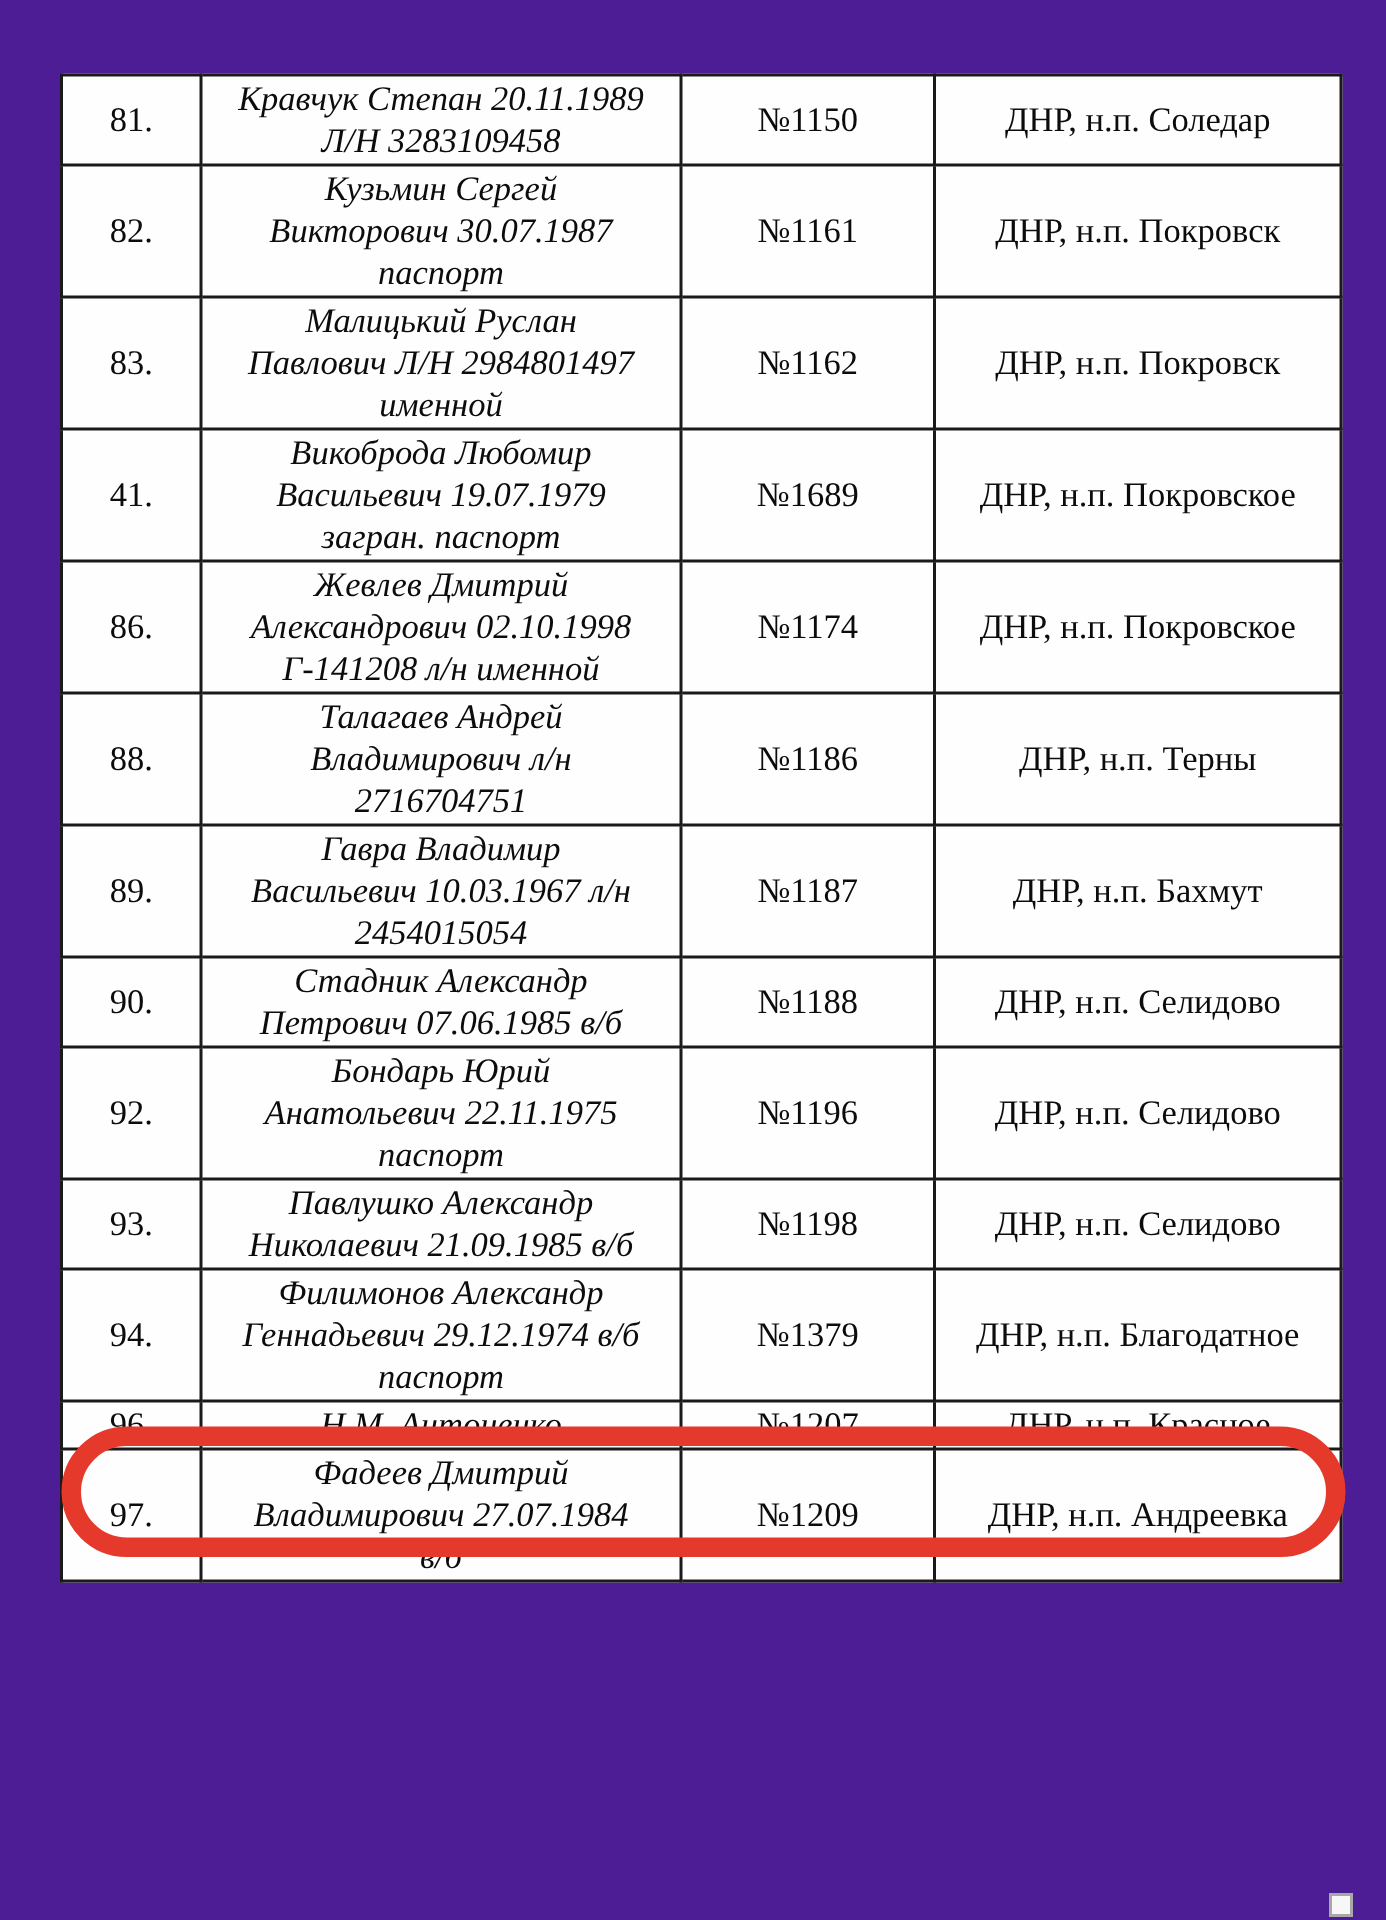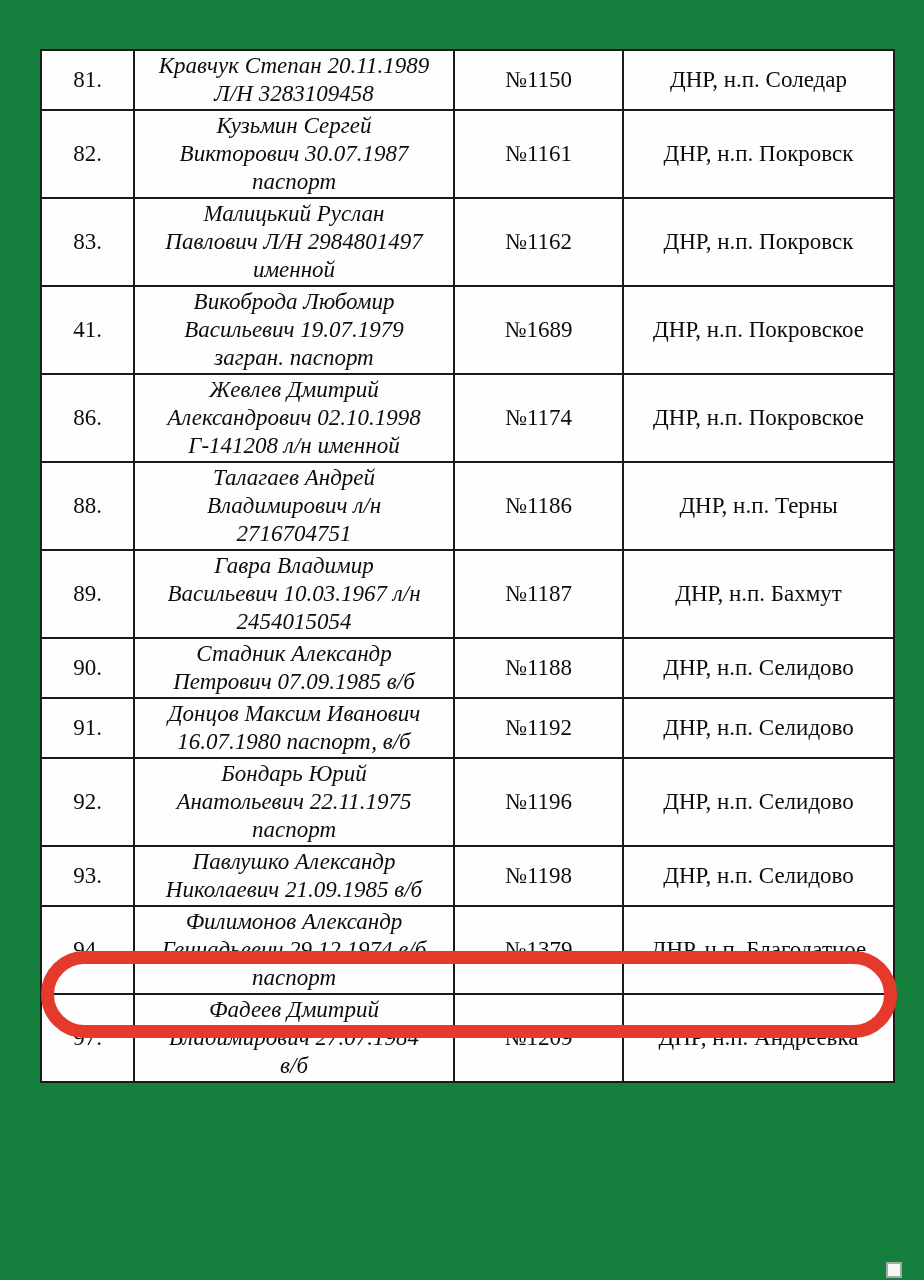--- a/index.html
+++ b/index.html
@@ -4,21 +4,21 @@
 <style>
   html, body {
     margin: 0;
     padding: 0;
     background: #fcfcfc;
   }
   .page {
     position: relative;
     width: 924px;
     height: 1280px;
-    background: #15803d;
+    background: #4c1d95;
     overflow: hidden;
     font-family: "Liberation Serif", serif;
   }
   table.roster {
     position: absolute;
     left: 40px;
     top: 49px;
     width: 853px;
     border-collapse: collapse;
     table-layout: fixed;
@@ -132,29 +132,22 @@
     <td class="cell-num">89.</td>
     <td class="cell-details">Гавра Владимир
 Васильевич 10.03.1967 л/н
 2454015054</td>
     <td class="cell-doc">№1187</td>
     <td class="cell-loc">ДНР, н.п. Бахмут</td>
   </tr>
         <tr>
     <td class="cell-num">90.</td>
     <td class="cell-details">Стадник Александр
-Петрович 07.09.1985 в/б</td>
+Петрович 07.06.1985 в/б</td>
     <td class="cell-doc">№1188</td>
-    <td class="cell-loc">ДНР, н.п. Селидово</td>
-  </tr>
-        <tr>
-    <td class="cell-num">91.</td>
-    <td class="cell-details">Донцов Максим Иванович
-16.07.1980 паспорт, в/б</td>
-    <td class="cell-doc">№1192</td>
     <td class="cell-loc">ДНР, н.п. Селидово</td>
   </tr>
         <tr>
     <td class="cell-num">92.</td>
     <td class="cell-details">Бондарь Юрий
 Анатольевич 22.11.1975
 паспорт</td>
     <td class="cell-doc">№1196</td>
     <td class="cell-loc">ДНР, н.п. Селидово</td>
   </tr>
@@ -167,20 +160,26 @@
   </tr>
         <tr>
     <td class="cell-num">94.</td>
     <td class="cell-details">Филимонов Александр
 Геннадьевич 29.12.1974 в/б
 паспорт</td>
     <td class="cell-doc">№1379</td>
     <td class="cell-loc">ДНР, н.п. Благодатное</td>
   </tr>
         <tr>
+    <td class="cell-num">96.</td>
+    <td class="cell-details">Н.М. Антоненко</td>
+    <td class="cell-doc">№1207</td>
+    <td class="cell-loc">ДНР, н.п. Красное</td>
+  </tr>
+        <tr>
     <td class="cell-num">97.</td>
     <td class="cell-details">Фадеев Дмитрий
 Владимирович 27.07.1984
 в/б</td>
     <td class="cell-doc">№1209</td>
     <td class="cell-loc">ДНР, н.п. Андреевка</td>
   </tr>
       </tbody>
   </table>
 

